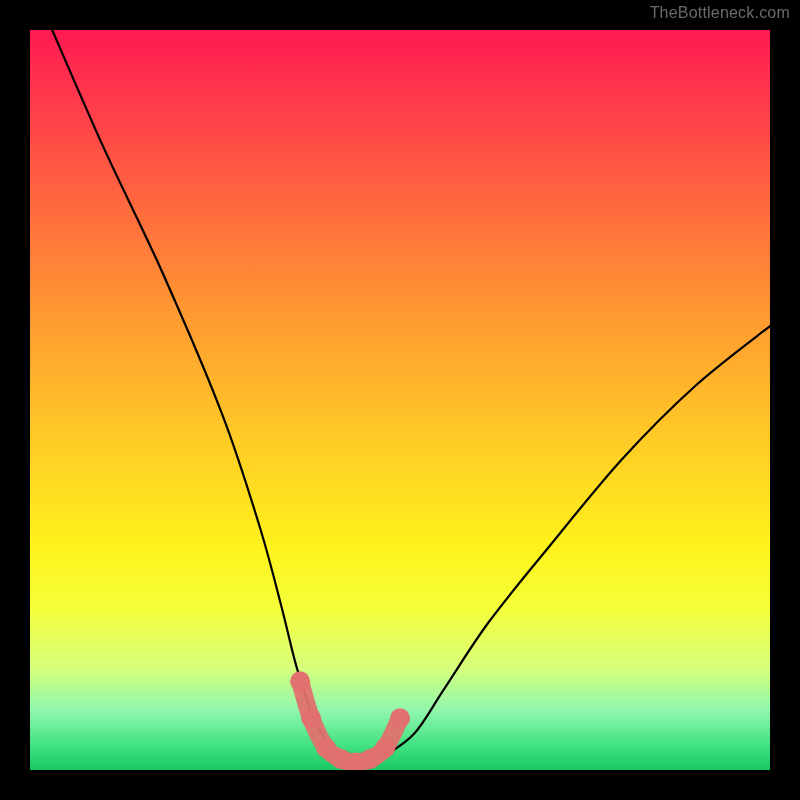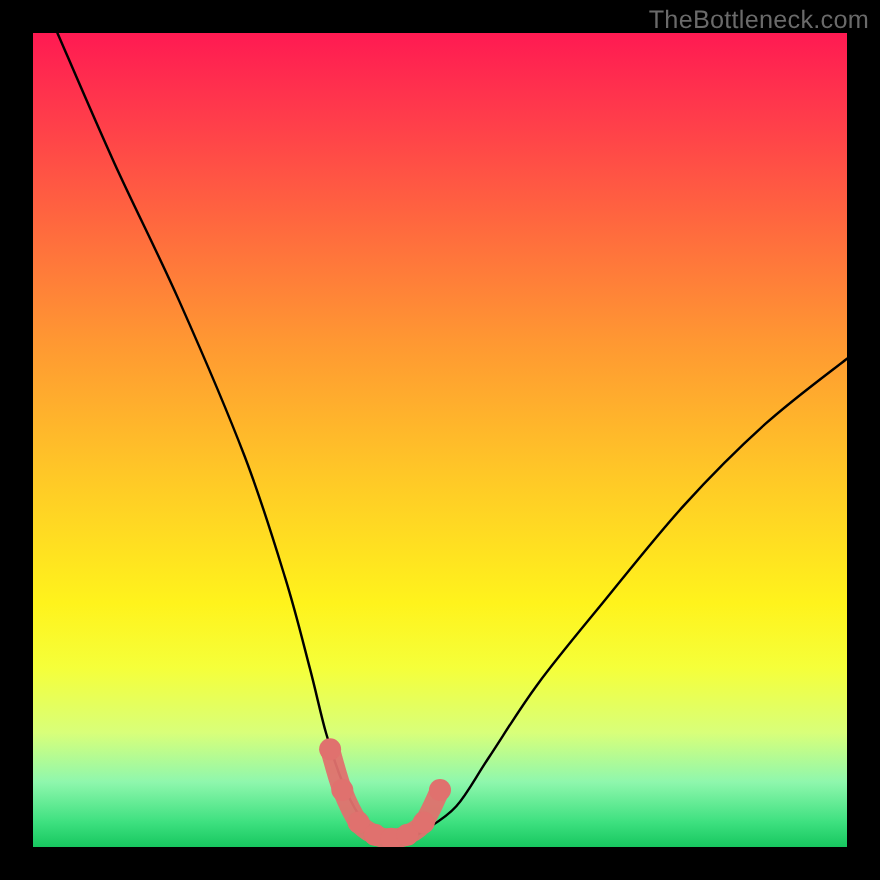--- a/index.html
+++ b/index.html
@@ -36,21 +36,21 @@
       #d8ff7a 86%,
       #8ff7ad 92%,
       #3de07f 97%,
       #17c75f 100%);
   }
   .watermark {
     position: absolute;
     top: 4px;
     right: 10px;
     color: #6a6a6a;
-    font-size: 23px;
+    font-size: 16px;
     letter-spacing: 0.2px;
     font-weight: 500;
   }
   svg.curve {
     position: absolute;
     left: 0;
     top: 0;
     width: 740px;
     height: 740px;
   }

